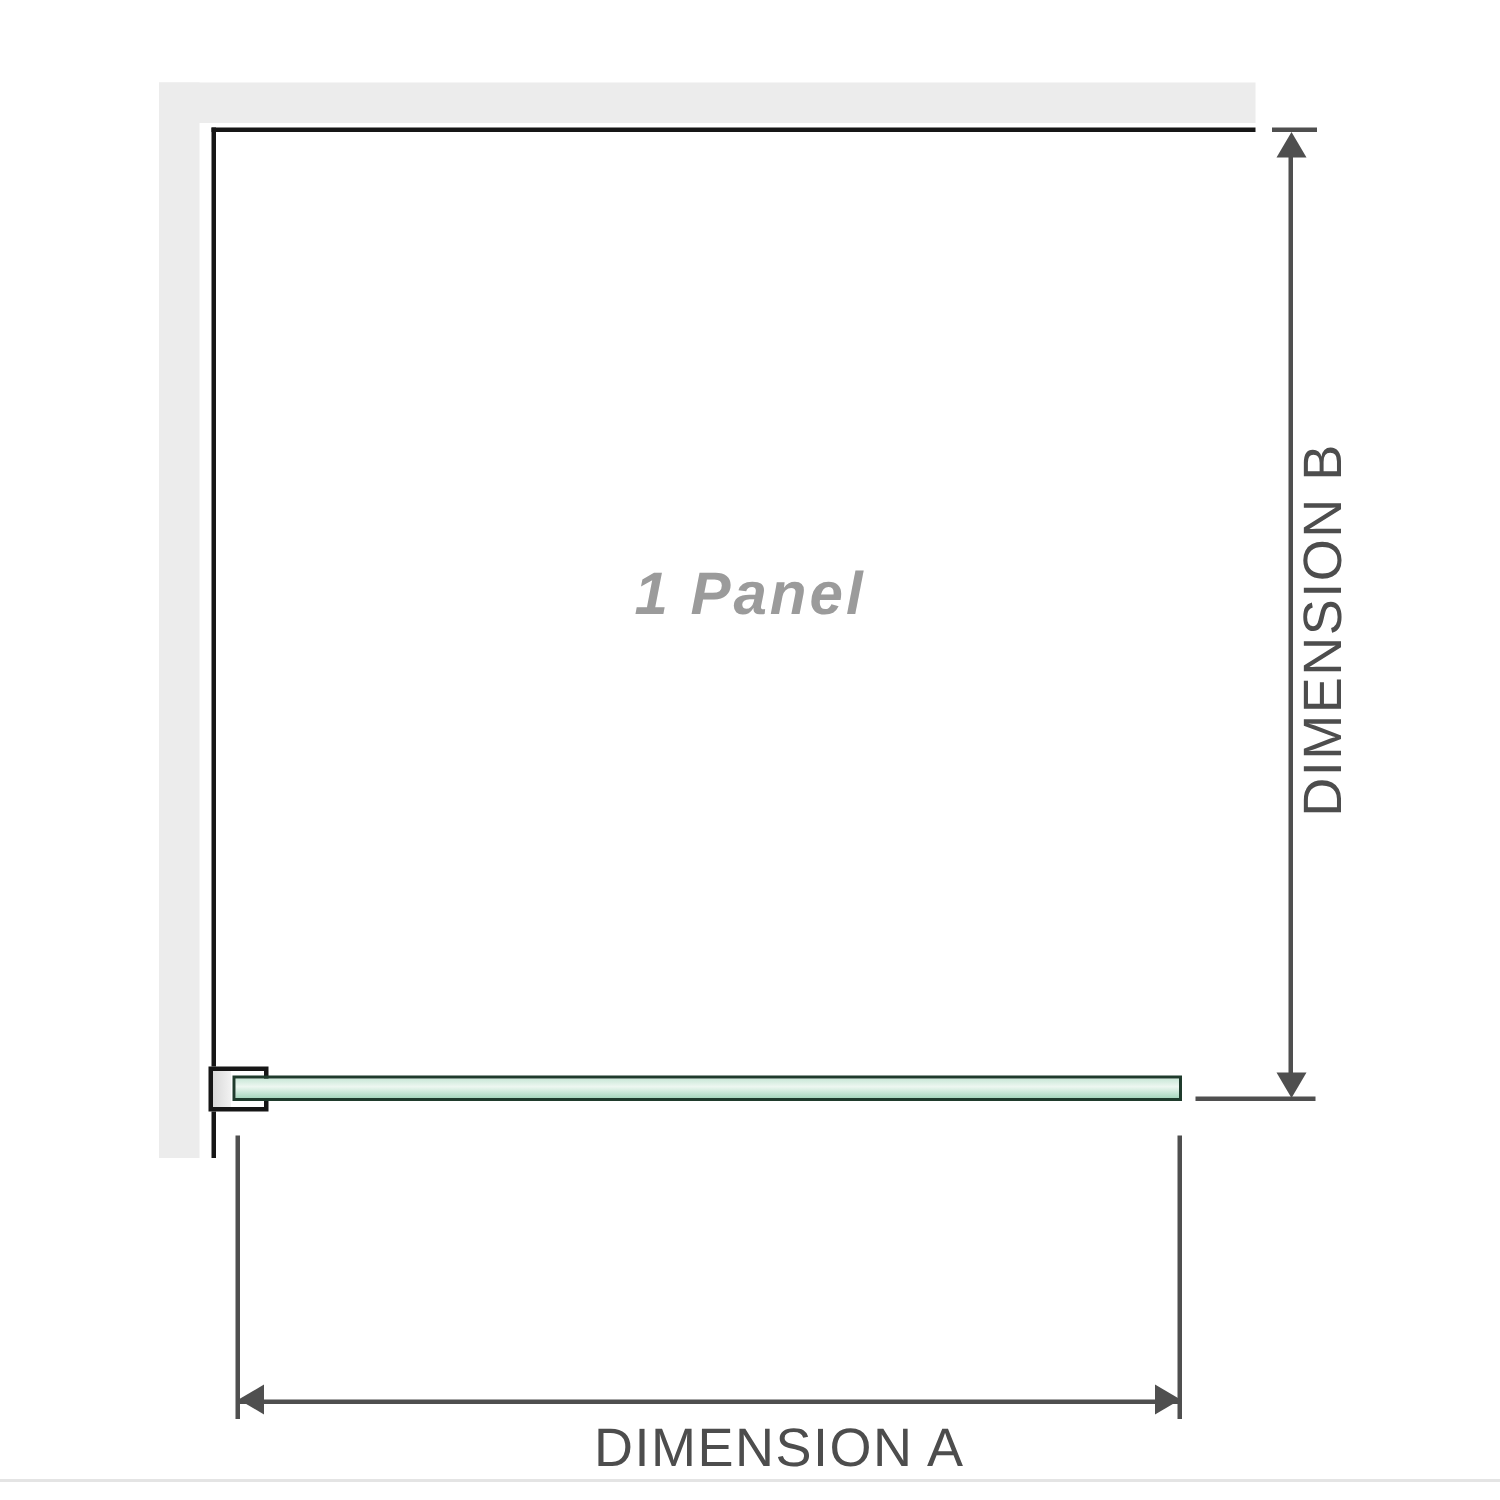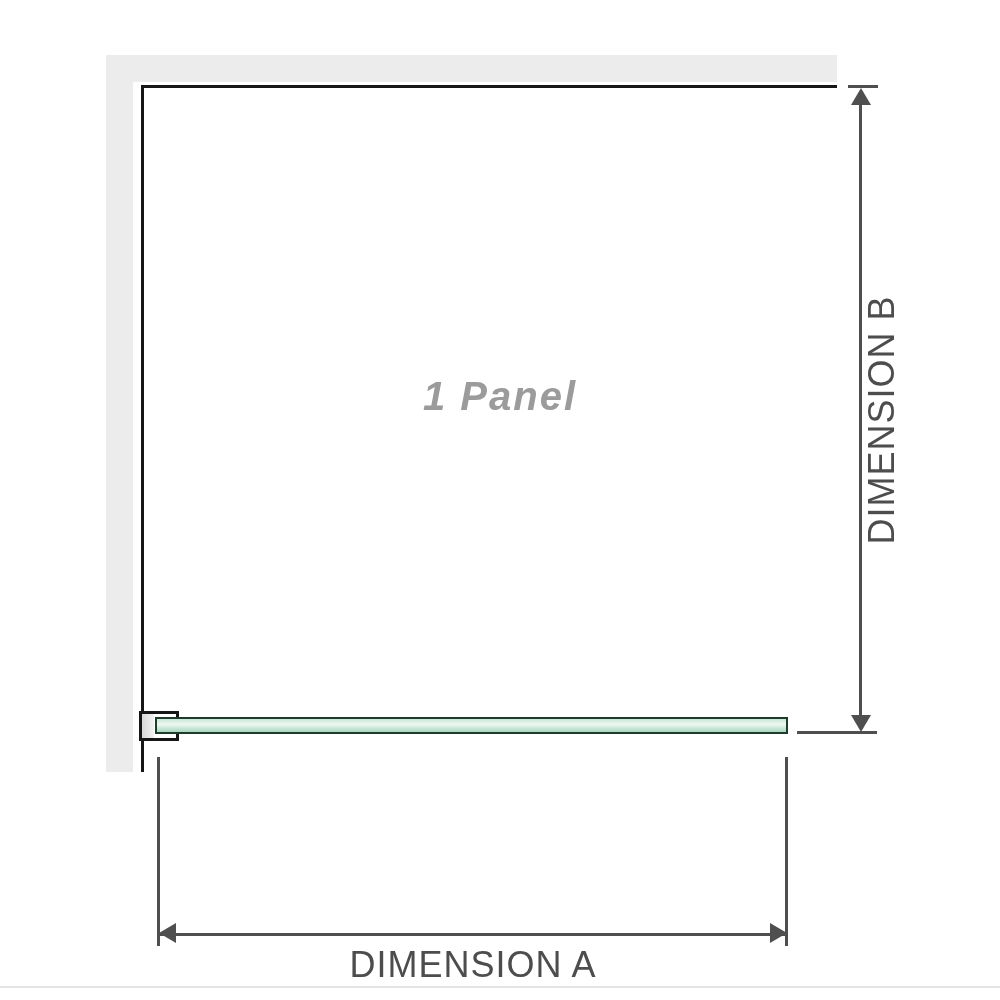--- a/index.html
+++ b/index.html
@@ -107,21 +107,21 @@
 
   .dim-label {
     color: var(--dimension-text, #4d4d4d);
     font-size: 36px;
     font-weight: 400;
     letter-spacing: 1px;
     white-space: nowrap;
   }
   .dima-label {
     left: 303px; top: 944px; width: 340px;
-    text-align: center;
+    text-align: right;
   }
   .dimb-label {
     left: 712px; top: 398px; width: 340px; height: 44px;
     line-height: 44px;
     text-align: center;
     transform: rotate(-90deg);
     transform-origin: center center;
   }
 
   

